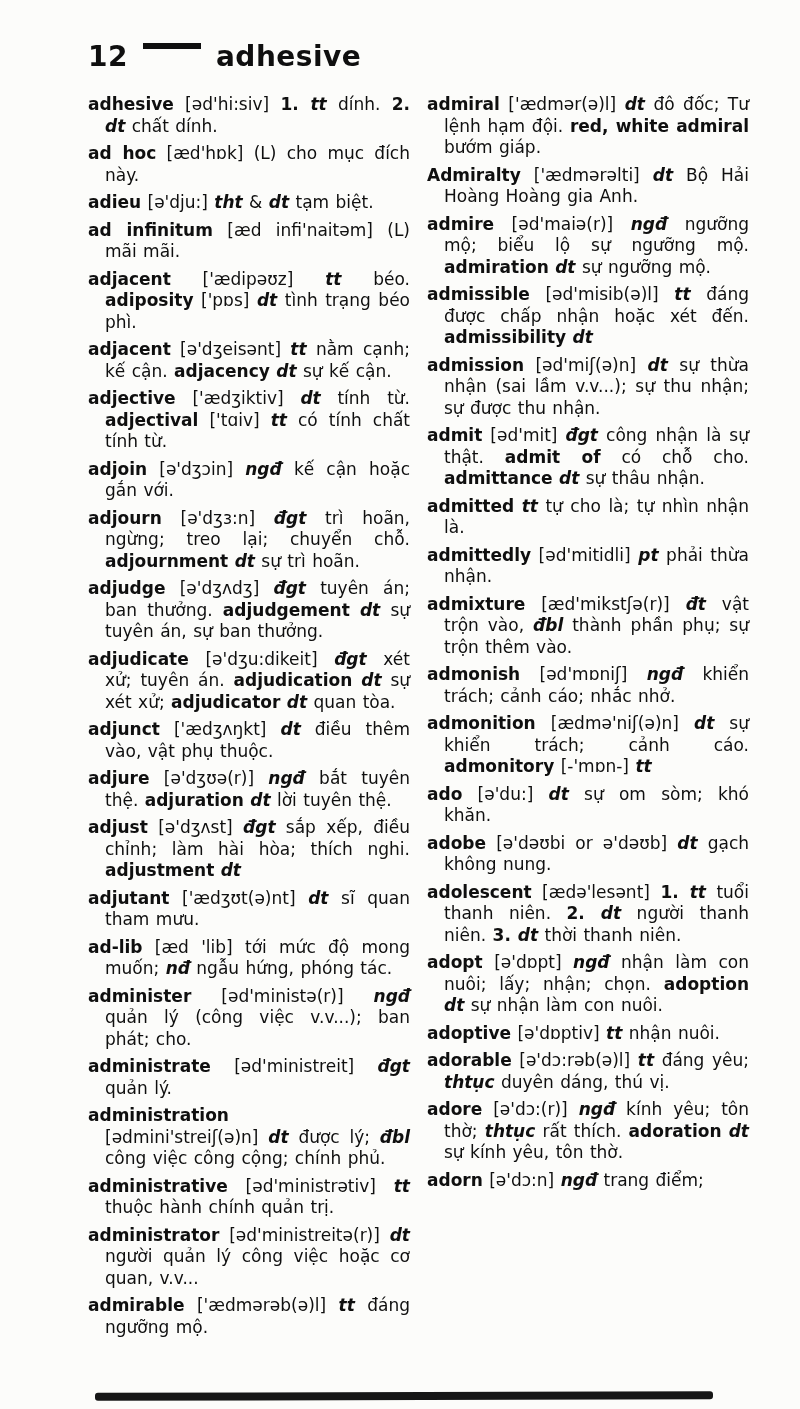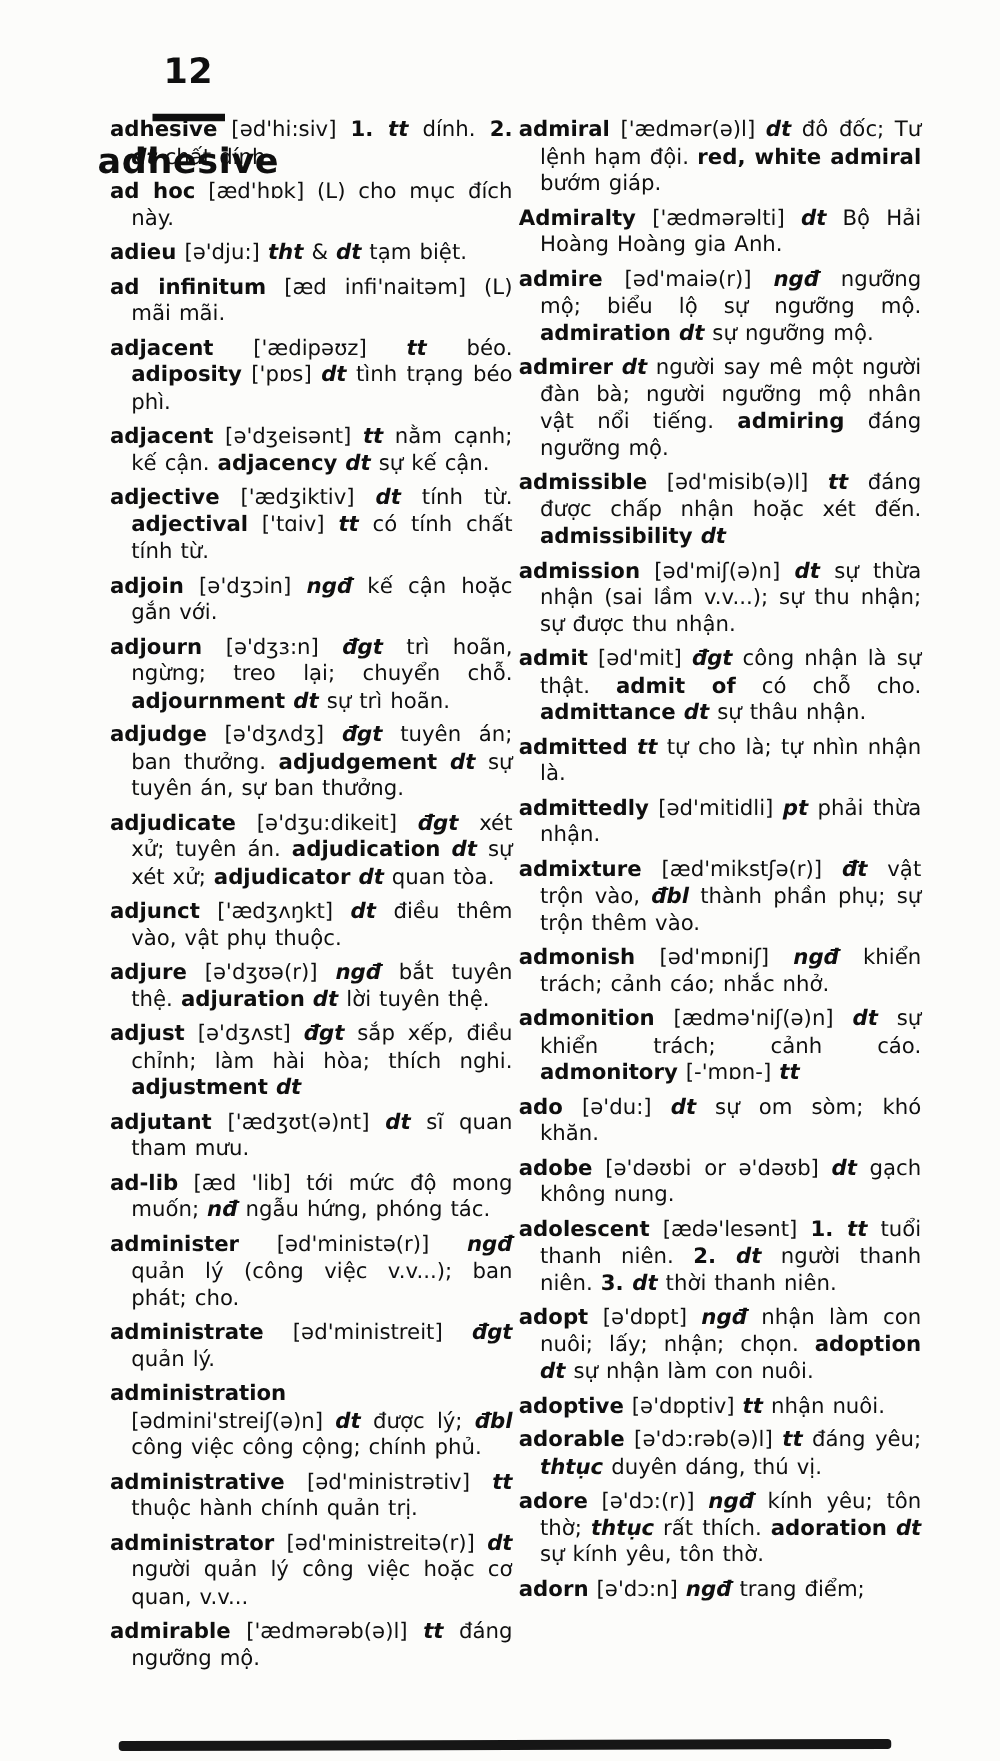--- a/index.html
+++ b/index.html
@@ -5,28 +5,28 @@
   html, body { margin: 0; padding: 0; }
   body {
     width: 800px; height: 1409px;
     background: #fcfcfa;
     color: #0f0f0f;
     font-family: "DejaVu Sans", "Liberation Sans", sans-serif;
     position: relative;
     overflow: hidden;
   }
   .page-header {
-    position: absolute; top: 40px; left: 78px;
-    display: flex; align-items: center; gap: 15px;
-    font-weight: bold; font-size: 28px; letter-spacing: 0.5px; flex-direction: column;
+    position: absolute; top: 40px; left: 88px;
+    display: flex; gap: 15px;
+    font-weight: bold; font-size: 28px; letter-spacing: 0.5px;
   }
   .header-rule { width: 58px; height: 6px; background: #0f0f0f; margin-top: 3px; }
   .columns {
     position: absolute; top: 94px; left: 88px;
-    width: 662px; display: flex; gap: 5px;
+    width: 662px; display: flex; gap: 17px;
   }
   .column { width: 322px; }
   .entry {
     font-size: 17px; line-height: 21.5px;
     margin: 0 0 6px 0;
     padding-left: 17px; text-indent: -17px;
     text-align: justify;
     word-spacing: 1px;
   }
   .r-n  { font-weight: normal; }
@@ -70,21 +70,20 @@
       <p class="entry"><span class="r-b">administrate</span><span class="r-n"> [əd'ministreit] </span><span class="r-bi">đgt</span><span class="r-n"> quản lý.</span></p>
       <p class="entry"><span class="r-b">administration</span><br><span class="r-n">[ədmini'streiʃ(ə)n] </span><span class="r-bi">dt</span><span class="r-n"> được lý; </span><span class="r-bi">đbl</span><span class="r-n"> công việc công cộng; chính phủ.</span></p>
       <p class="entry"><span class="r-b">administrative</span><span class="r-n"> [əd'ministrətiv] </span><span class="r-bi">tt</span><span class="r-n"> thuộc hành chính quản trị.</span></p>
       <p class="entry"><span class="r-b">administrator</span><span class="r-n"> [əd'ministreitə(r)] </span><span class="r-bi">dt</span><span class="r-n"> người quản lý công việc hoặc cơ quan, v.v...</span></p>
       <p class="entry"><span class="r-b">admirable</span><span class="r-n"> ['ædmərəb(ə)l] </span><span class="r-bi">tt</span><span class="r-n"> đáng ngưỡng mộ.</span></p>
     </div>
   <div class="column" id="col-right">
       <p class="entry"><span class="r-b">admiral</span><span class="r-n"> ['ædmər(ə)l] </span><span class="r-bi">dt</span><span class="r-n"> đô đốc; Tư lệnh hạm đội. </span><span class="r-b">red, white admiral</span><span class="r-n"> bướm giáp.</span></p>
       <p class="entry"><span class="r-b">Admiralty</span><span class="r-n"> ['ædmərəlti] </span><span class="r-bi">dt</span><span class="r-n"> Bộ Hải Hoàng Hoàng gia Anh.</span></p>
       <p class="entry"><span class="r-b">admire</span><span class="r-n"> [əd'maiə(r)] </span><span class="r-bi">ngđ</span><span class="r-n"> ngưỡng mộ; biểu lộ sự ngưỡng mộ. </span><span class="r-b">admiration</span><span class="r-n"> </span><span class="r-bi">dt</span><span class="r-n"> sự ngưỡng mộ.</span></p>
-      <p class="entry"><span class="r-b">admirer</span><span class="r-n"> </span><span class="r-bi">dt</span><span class="r-n"> người say mê một người đàn bà; người ngưỡng mộ nhân vật nổi tiếng. </span><span class="r-b">admiring</span><span class="r-n"> đáng ngưỡng mộ.</span></p>
       <p class="entry"><span class="r-b">admissible</span><span class="r-n"> [əd'misib(ə)l] </span><span class="r-bi">tt</span><span class="r-n"> đáng được chấp nhận hoặc xét đến. </span><span class="r-b">admissibility</span><span class="r-n"> </span><span class="r-bi">dt</span></p>
       <p class="entry"><span class="r-b">admission</span><span class="r-n"> [əd'miʃ(ə)n] </span><span class="r-bi">dt</span><span class="r-n"> sự thừa nhận (sai lầm v.v...); sự thu nhận; sự được thu nhận.</span></p>
       <p class="entry"><span class="r-b">admit</span><span class="r-n"> [əd'mit] </span><span class="r-bi">đgt</span><span class="r-n"> công nhận là sự thật. </span><span class="r-b">admit of</span><span class="r-n"> có chỗ cho. </span><span class="r-b">admittance</span><span class="r-n"> </span><span class="r-bi">dt</span><span class="r-n"> sự thâu nhận.</span></p>
       <p class="entry"><span class="r-b">admitted</span><span class="r-n"> </span><span class="r-bi">tt</span><span class="r-n"> tự cho là; tự nhìn nhận là.</span></p>
       <p class="entry"><span class="r-b">admittedly</span><span class="r-n"> [əd'mitidli] </span><span class="r-bi">pt</span><span class="r-n"> phải thừa nhận.</span></p>
       <p class="entry"><span class="r-b">admixture</span><span class="r-n"> [æd'mikstʃə(r)] </span><span class="r-bi">đt</span><span class="r-n"> vật trộn vào, </span><span class="r-bi">đbl</span><span class="r-n"> thành phần phụ; sự trộn thêm vào.</span></p>
       <p class="entry"><span class="r-b">admonish</span><span class="r-n"> [əd'mɒniʃ] </span><span class="r-bi">ngđ</span><span class="r-n"> khiển trách; cảnh cáo; nhắc nhở.</span></p>
       <p class="entry"><span class="r-b">admonition</span><span class="r-n"> [ædmə'niʃ(ə)n] </span><span class="r-bi">dt</span><span class="r-n"> sự khiển trách; cảnh cáo. </span><span class="r-b">admonitory</span><span class="r-n"> [-'mɒn-] </span><span class="r-bi">tt</span></p>
       <p class="entry"><span class="r-b">ado</span><span class="r-n"> [ə'du:] </span><span class="r-bi">dt</span><span class="r-n"> sự om sòm; khó khăn.</span></p>
       <p class="entry"><span class="r-b">adobe</span><span class="r-n"> [ə'dəʊbi or ə'dəʊb] </span><span class="r-bi">dt</span><span class="r-n"> gạch không nung.</span></p>

